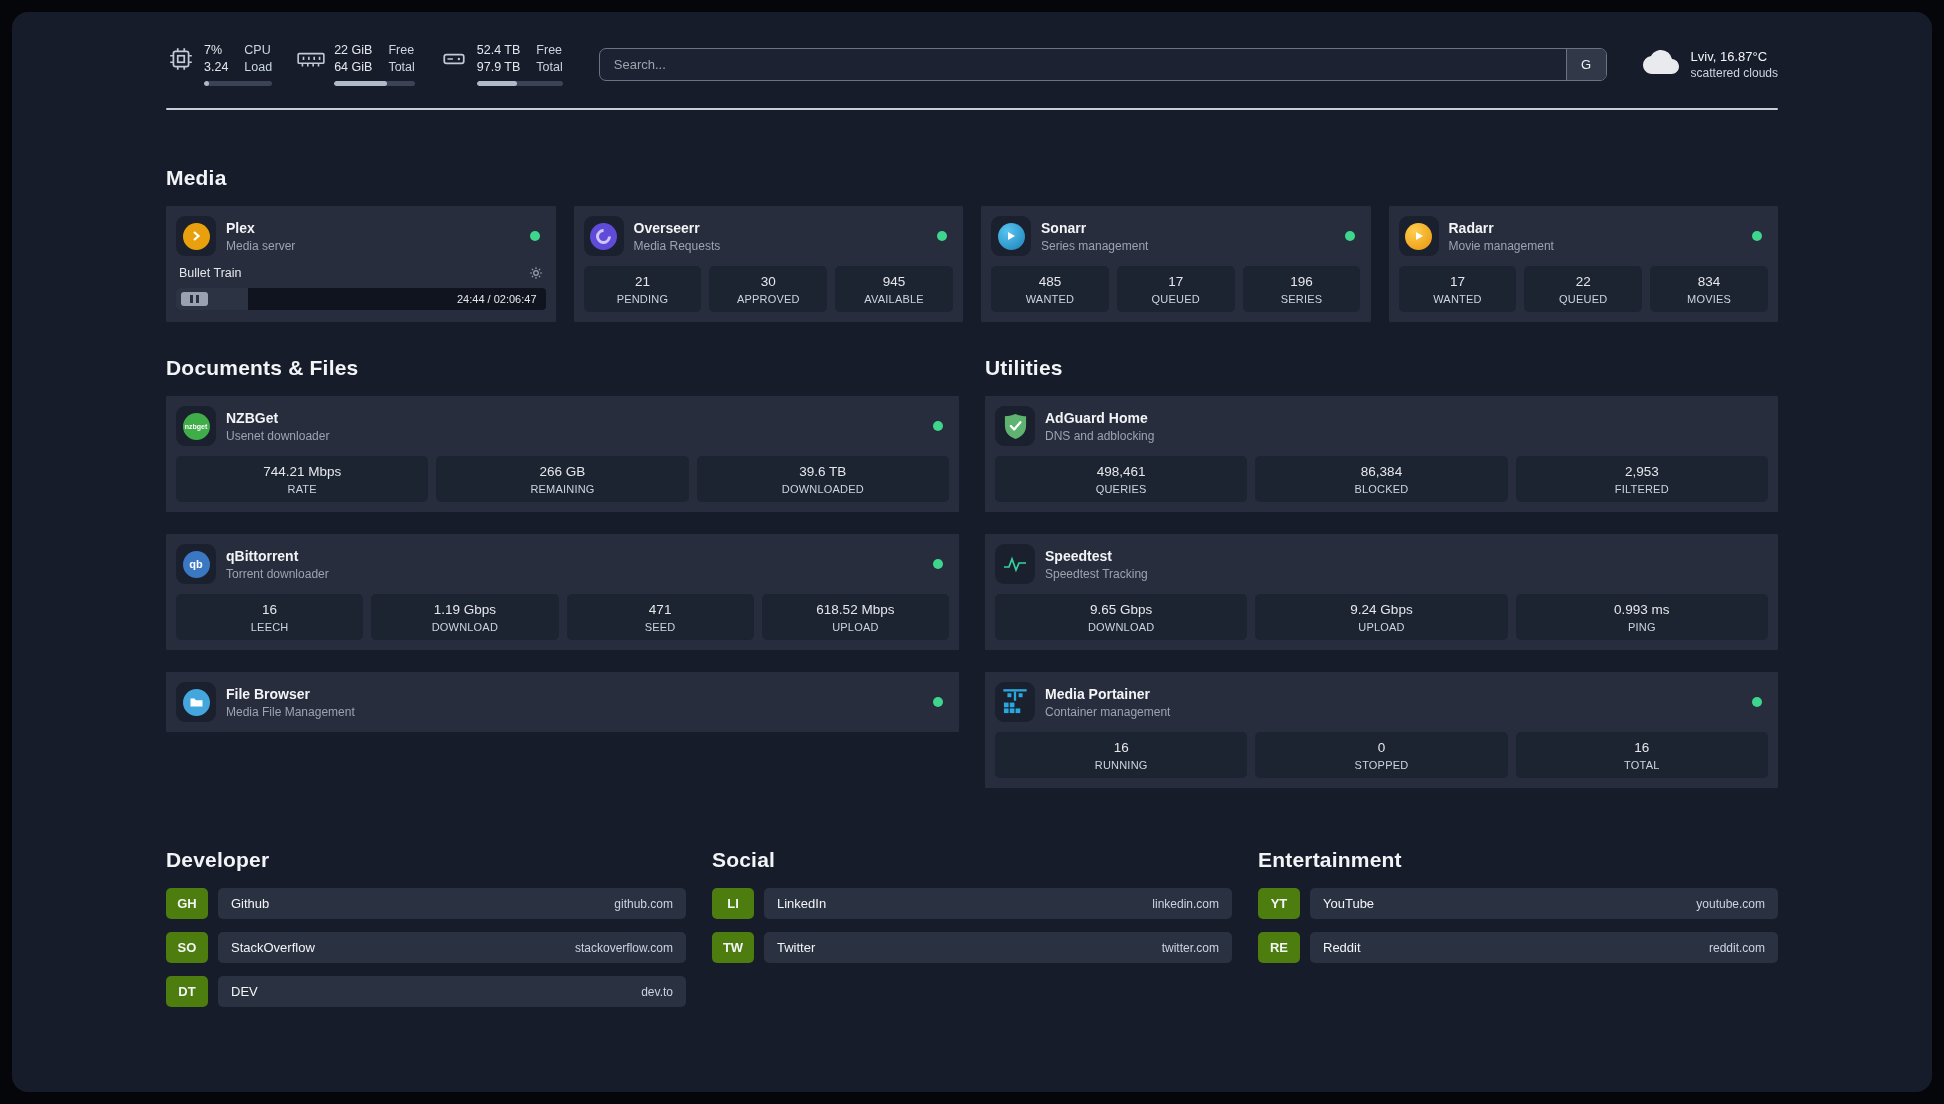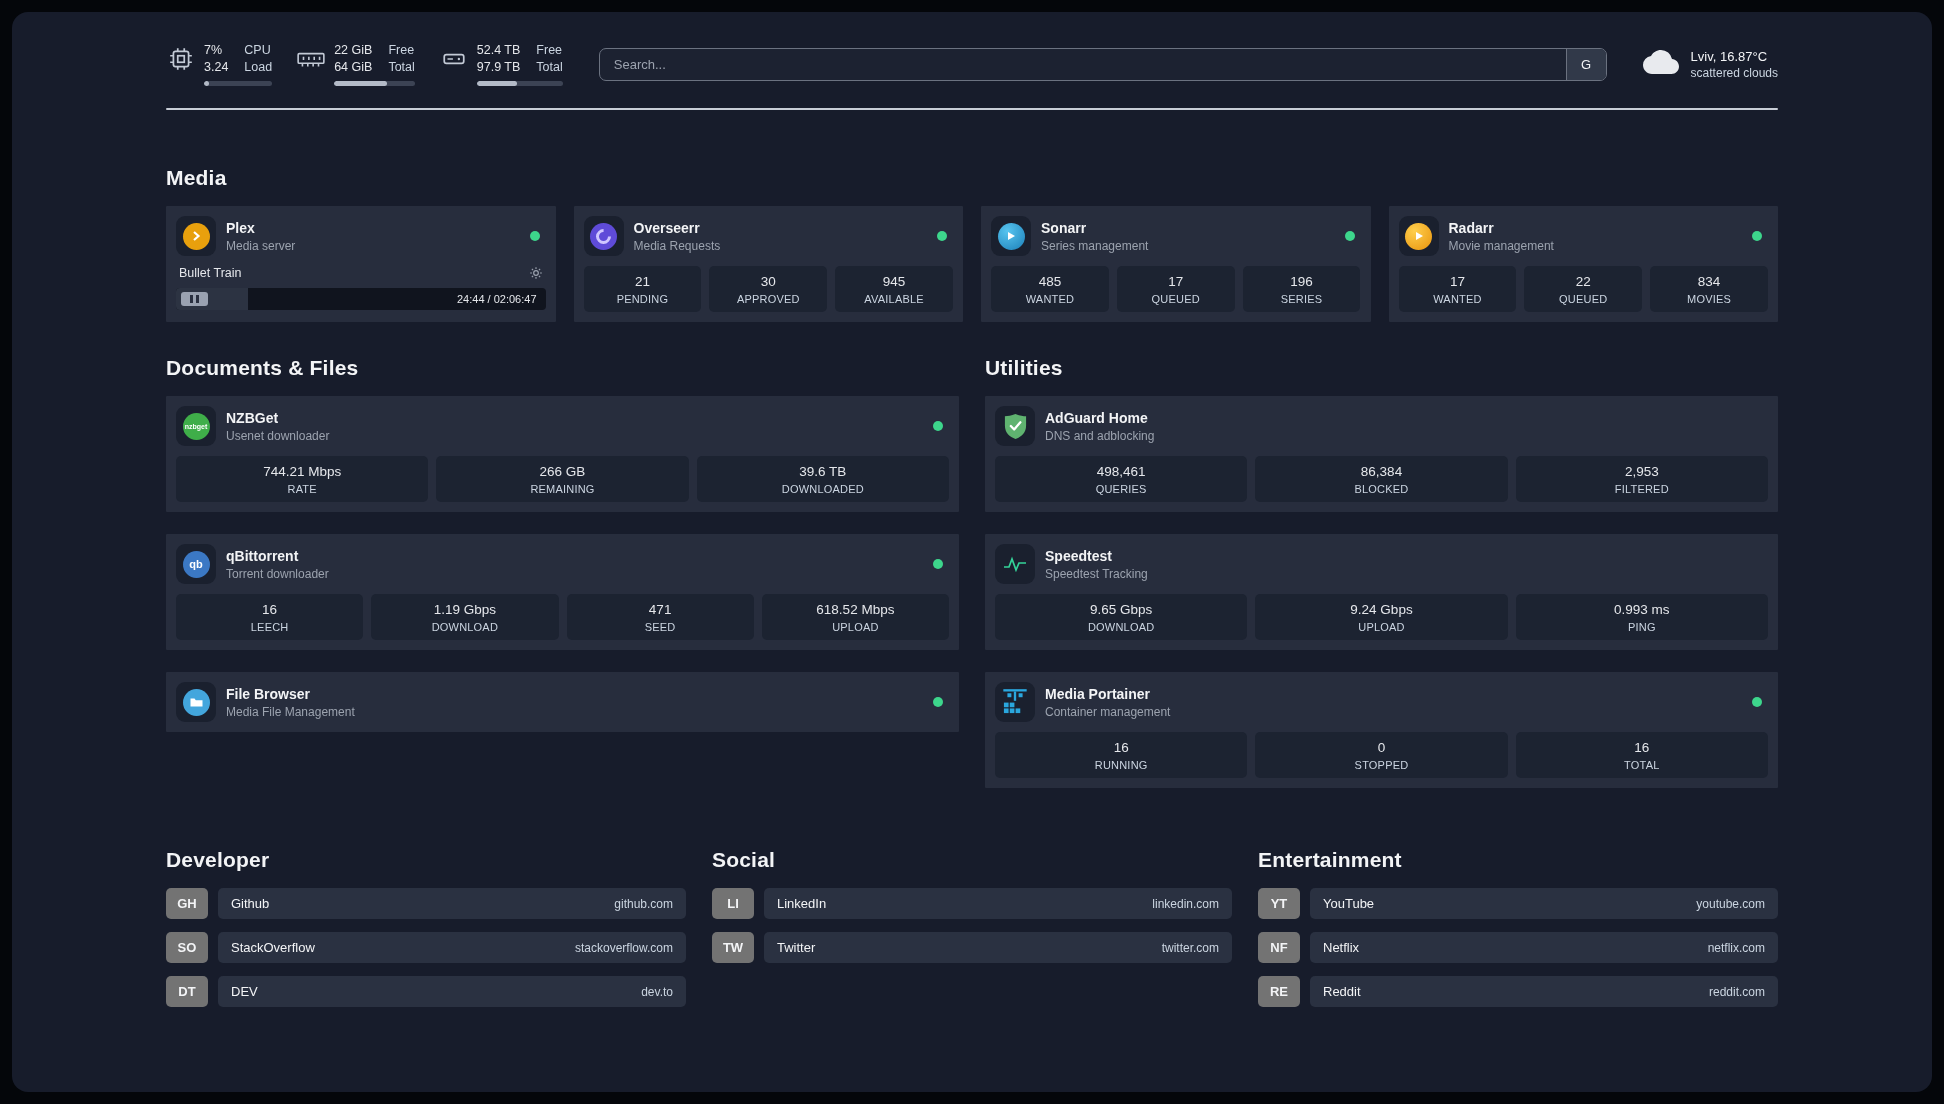--- a/index.html
+++ b/index.html
@@ -99,21 +99,21 @@
     background: #9aa2b1; border-radius: 3px;
     display: flex; align-items: center; justify-content: center; gap: 3px; cursor: pointer;
   }
   .pause-bar { width: 3px; height: 8px; background: #2a3040; }
   .player-time { position: relative; margin-left: auto; margin-right: 9px; font-size: 11px; color: #e5e7eb; }
 
   
   .bookmarks { display: grid; grid-template-columns: repeat(3, 1fr); gap: 26px; margin-top: 60px; padding-bottom: 46px; }
   .bm-row { display: flex; align-items: center; gap: 10px; margin-bottom: 13px; cursor: pointer; }
   .bm-abbr {
-    width: 42px; height: 31px; background: #737373; border-radius: 5px;
+    width: 42px; height: 31px; background: #4d7c0f; border-radius: 5px;
     color: #f3f4f6; font-size: 13px; font-weight: 700;
     display: flex; align-items: center; justify-content: center; flex-shrink: 0;
   }
   .bm-bar {
     flex: 1; height: 31px; background: #2a3141; border-radius: 5px;
     display: flex; align-items: center; padding: 0 13px;
   }
   .bm-name { font-size: 13px; color: #f3f4f6; }
   .bm-url { margin-left: auto; font-size: 12px; color: #cbd5e1; }
 
@@ -589,27 +589,20 @@
       <div>
         <h2 class="section-title">Entertainment</h2>
         <div class="bm-row">
           <div class="bm-abbr">YT</div>
           <div class="bm-bar">
             <span class="bm-name">YouTube</span>
             <span class="bm-url">youtube.com</span>
           </div>
         </div>
         <div class="bm-row">
-          <div class="bm-abbr">NF</div>
-          <div class="bm-bar">
-            <span class="bm-name">Netflix</span>
-            <span class="bm-url">netflix.com</span>
-          </div>
-        </div>
-        <div class="bm-row">
           <div class="bm-abbr">RE</div>
           <div class="bm-bar">
             <span class="bm-name">Reddit</span>
             <span class="bm-url">reddit.com</span>
           </div>
         </div>
       </div>
 
     </div>
   </div>

